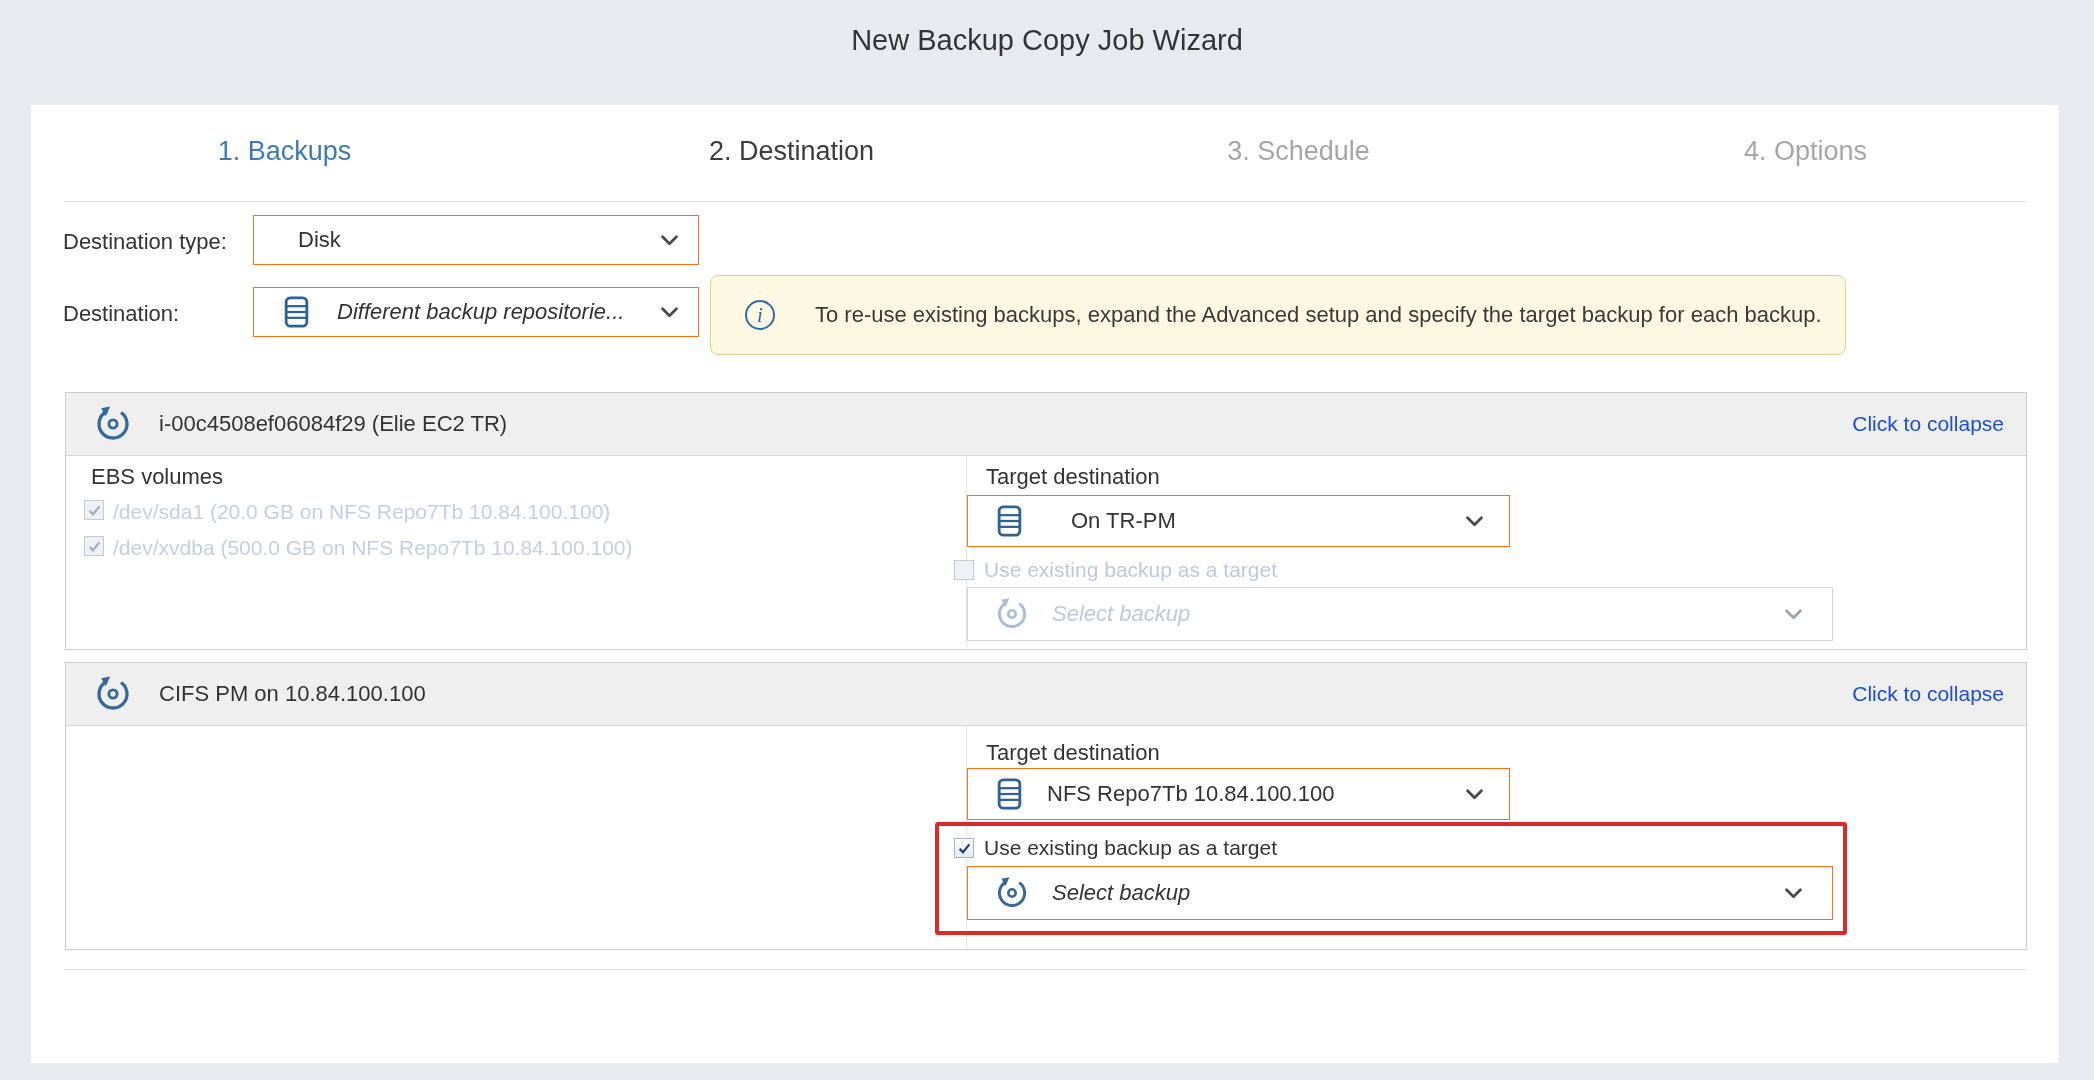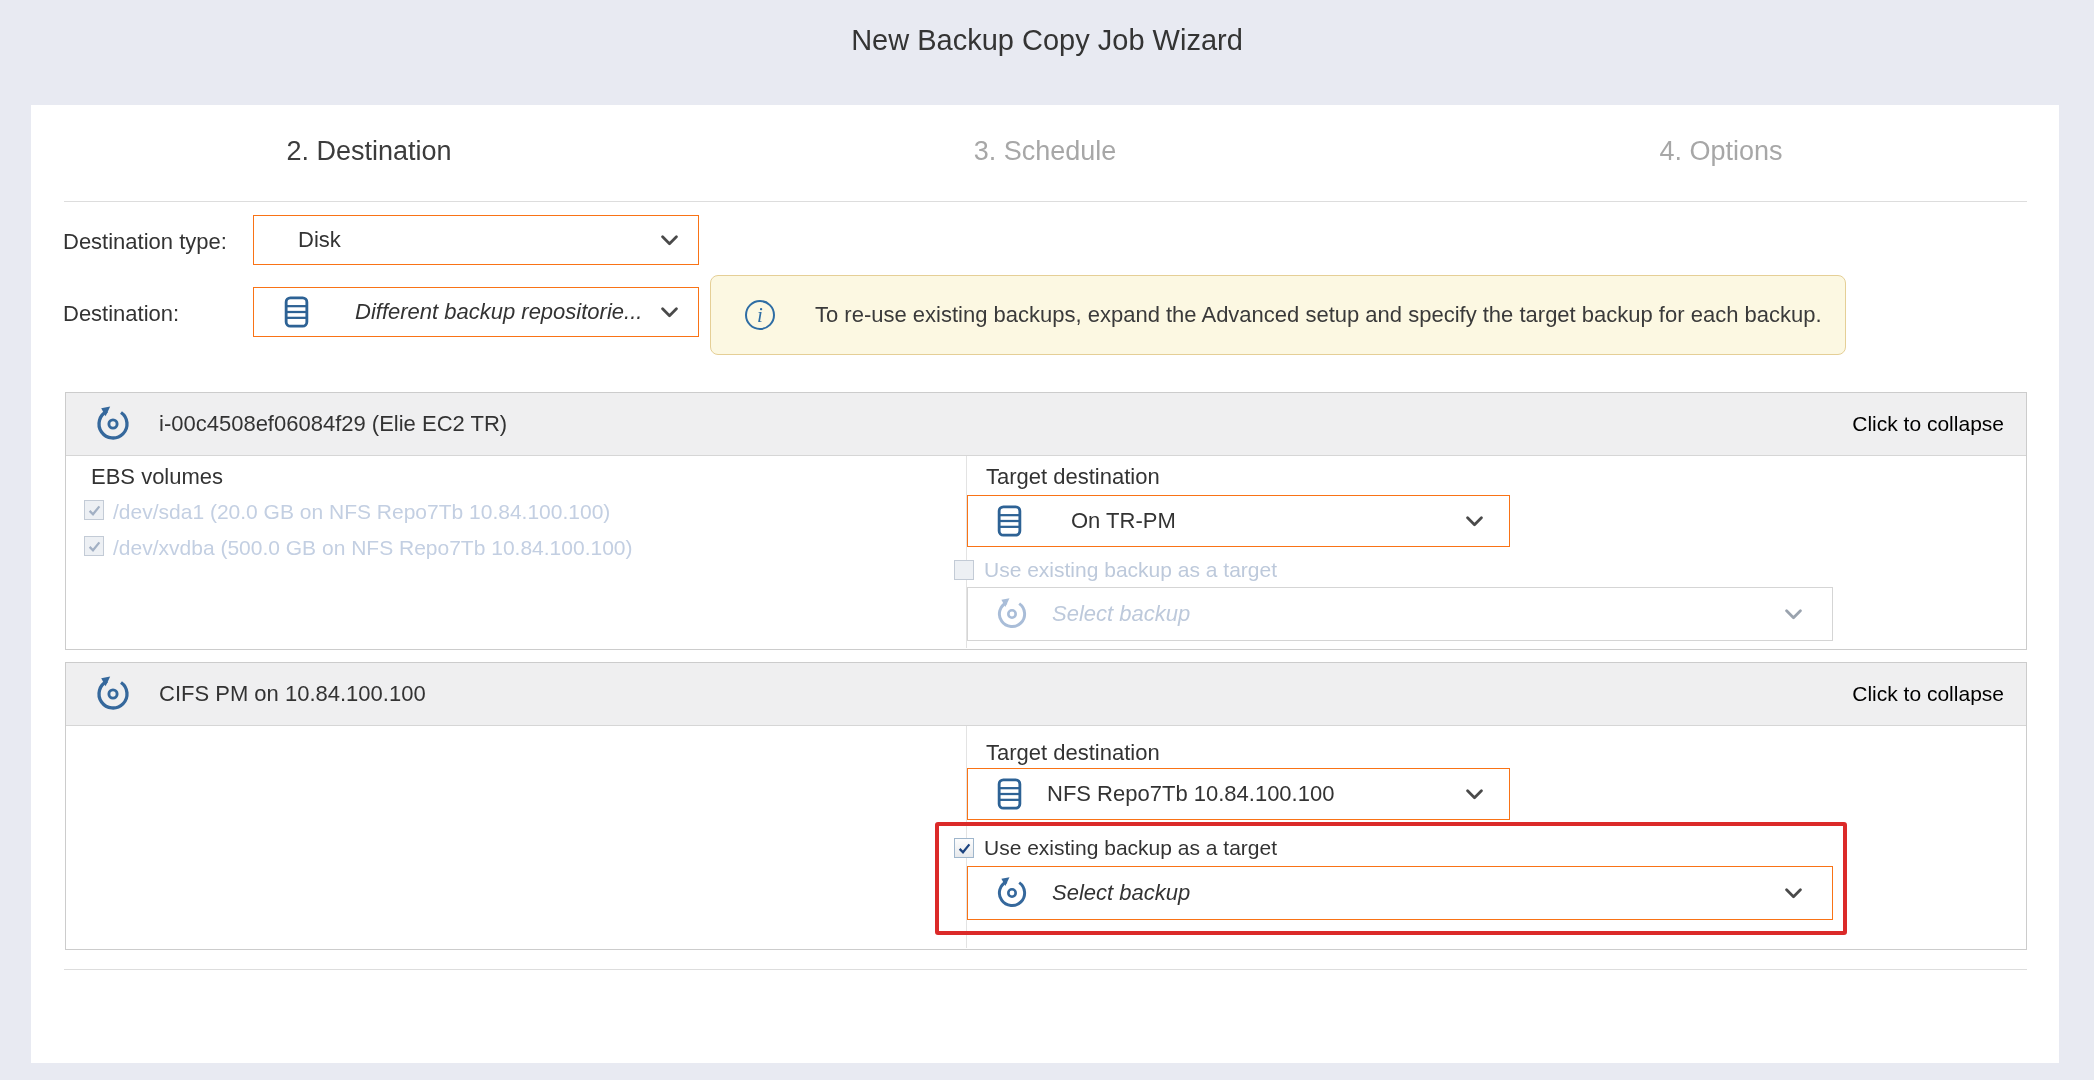--- a/index.html
+++ b/index.html
@@ -31,41 +31,41 @@
   .select { position:absolute; background:#fff; border:1px solid #f97316;
             display:flex; align-items:center; font-size:22px; color:#333; cursor:pointer; }
   .select .chev { position:absolute; right:20px; width:17px; height:11px; color:#4a4a4a; }
   .select .text { white-space:nowrap; overflow:hidden; }
   .italic { font-style:italic; }
   .sel-dtype { left:222px; top:110px; width:446px; height:50px; }
   .sel-dtype .text { margin-left:44px; }
   .sel-dest  { left:222px; top:182px; width:446px; height:50px; }
   .repo { width:25px; height:32px; color:#2d6295; flex:none; }
   .sel-dest .repo { margin-left:30px; }
-  .sel-dest .text { margin-left:46px; }
+  .sel-dest .text { margin-left:28px; }
 
   .infobox { position:absolute; left:679px; top:170px; width:1136px; height:80px;
              background:#fcf8e2; border:1px solid #e5cf96; border-radius:8px;
              display:flex; align-items:center; }
   .info-ic { margin-left:34px; width:30px; height:30px; flex:none;
              border:2.5px solid #2e6da4; border-radius:50%; color:#2e6da4;
              display:flex; align-items:center; justify-content:center;
              font-family:"Liberation Serif", serif; font-size:21px; font-style:italic; }
   .infobox .msg { margin-left:40px; font-size:22px; color:#3a3a3a; }
 
   
   .section { position:absolute; left:34px; width:1962px; border:1px solid #cccccc; background:#fff; }
   .sec1 { top:287px; height:258px; }
   .sec2 { top:557px; height:288px; }
   .sec-head { height:63px; background:#efeff0; border-bottom:1px solid #d6d6d6;
               display:flex; align-items:center; position:relative; cursor:pointer; }
   .backup-ic { width:40px; height:40px; color:#35689c; flex:none; }
   .sec-head .backup-ic { margin-left:27px; }
   .sec-title { margin-left:26px; font-size:22px; color:#333; }
-  .collapse { position:absolute; right:22px; font-size:21px; color:#000000; }
+  .collapse { position:absolute; right:22px; font-size:21px; color:#1d4ed8; }
   .sec-body { position:relative; height:calc(100% - 64px); }
   .vdiv { position:absolute; left:900px; top:0; bottom:0; width:1px; background:#e3e3e3; }
 
   .col-title { position:absolute; font-size:22px; color:#333; white-space:nowrap; }
   .ebs-title { left:25px; top:8px; }
   .tgt-title1 { left:920px; top:8px; }
   .tgt-title2 { left:920px; top:14px; }
 
   .vol { position:absolute; left:18px; display:flex; align-items:flex-start; gap:9px; }
   .vol.v1 { top:44px; } .vol.v2 { top:80px; }
@@ -112,20 +112,21 @@
           font-family:"Liberation Sans", sans-serif; }
 </style>
 </head>
 <body>
 
 <div class="title">New Backup Copy Job Wizard</div>
 
 <div class="dialog">
 
   <div class="steps">
+    <div class="step done">1. Backups</div>
     <div class="step current">2. Destination</div>
     <div class="step up">3. Schedule</div>
     <div class="step up">4. Options</div>
   </div>
   <div class="hr top"></div>
 
   <div class="flabel l1">Destination type:</div>
   <div class="select sel-dtype">
     <span class="text">Disk</span>
     <svg class="chev" viewBox="0 0 16 10">

